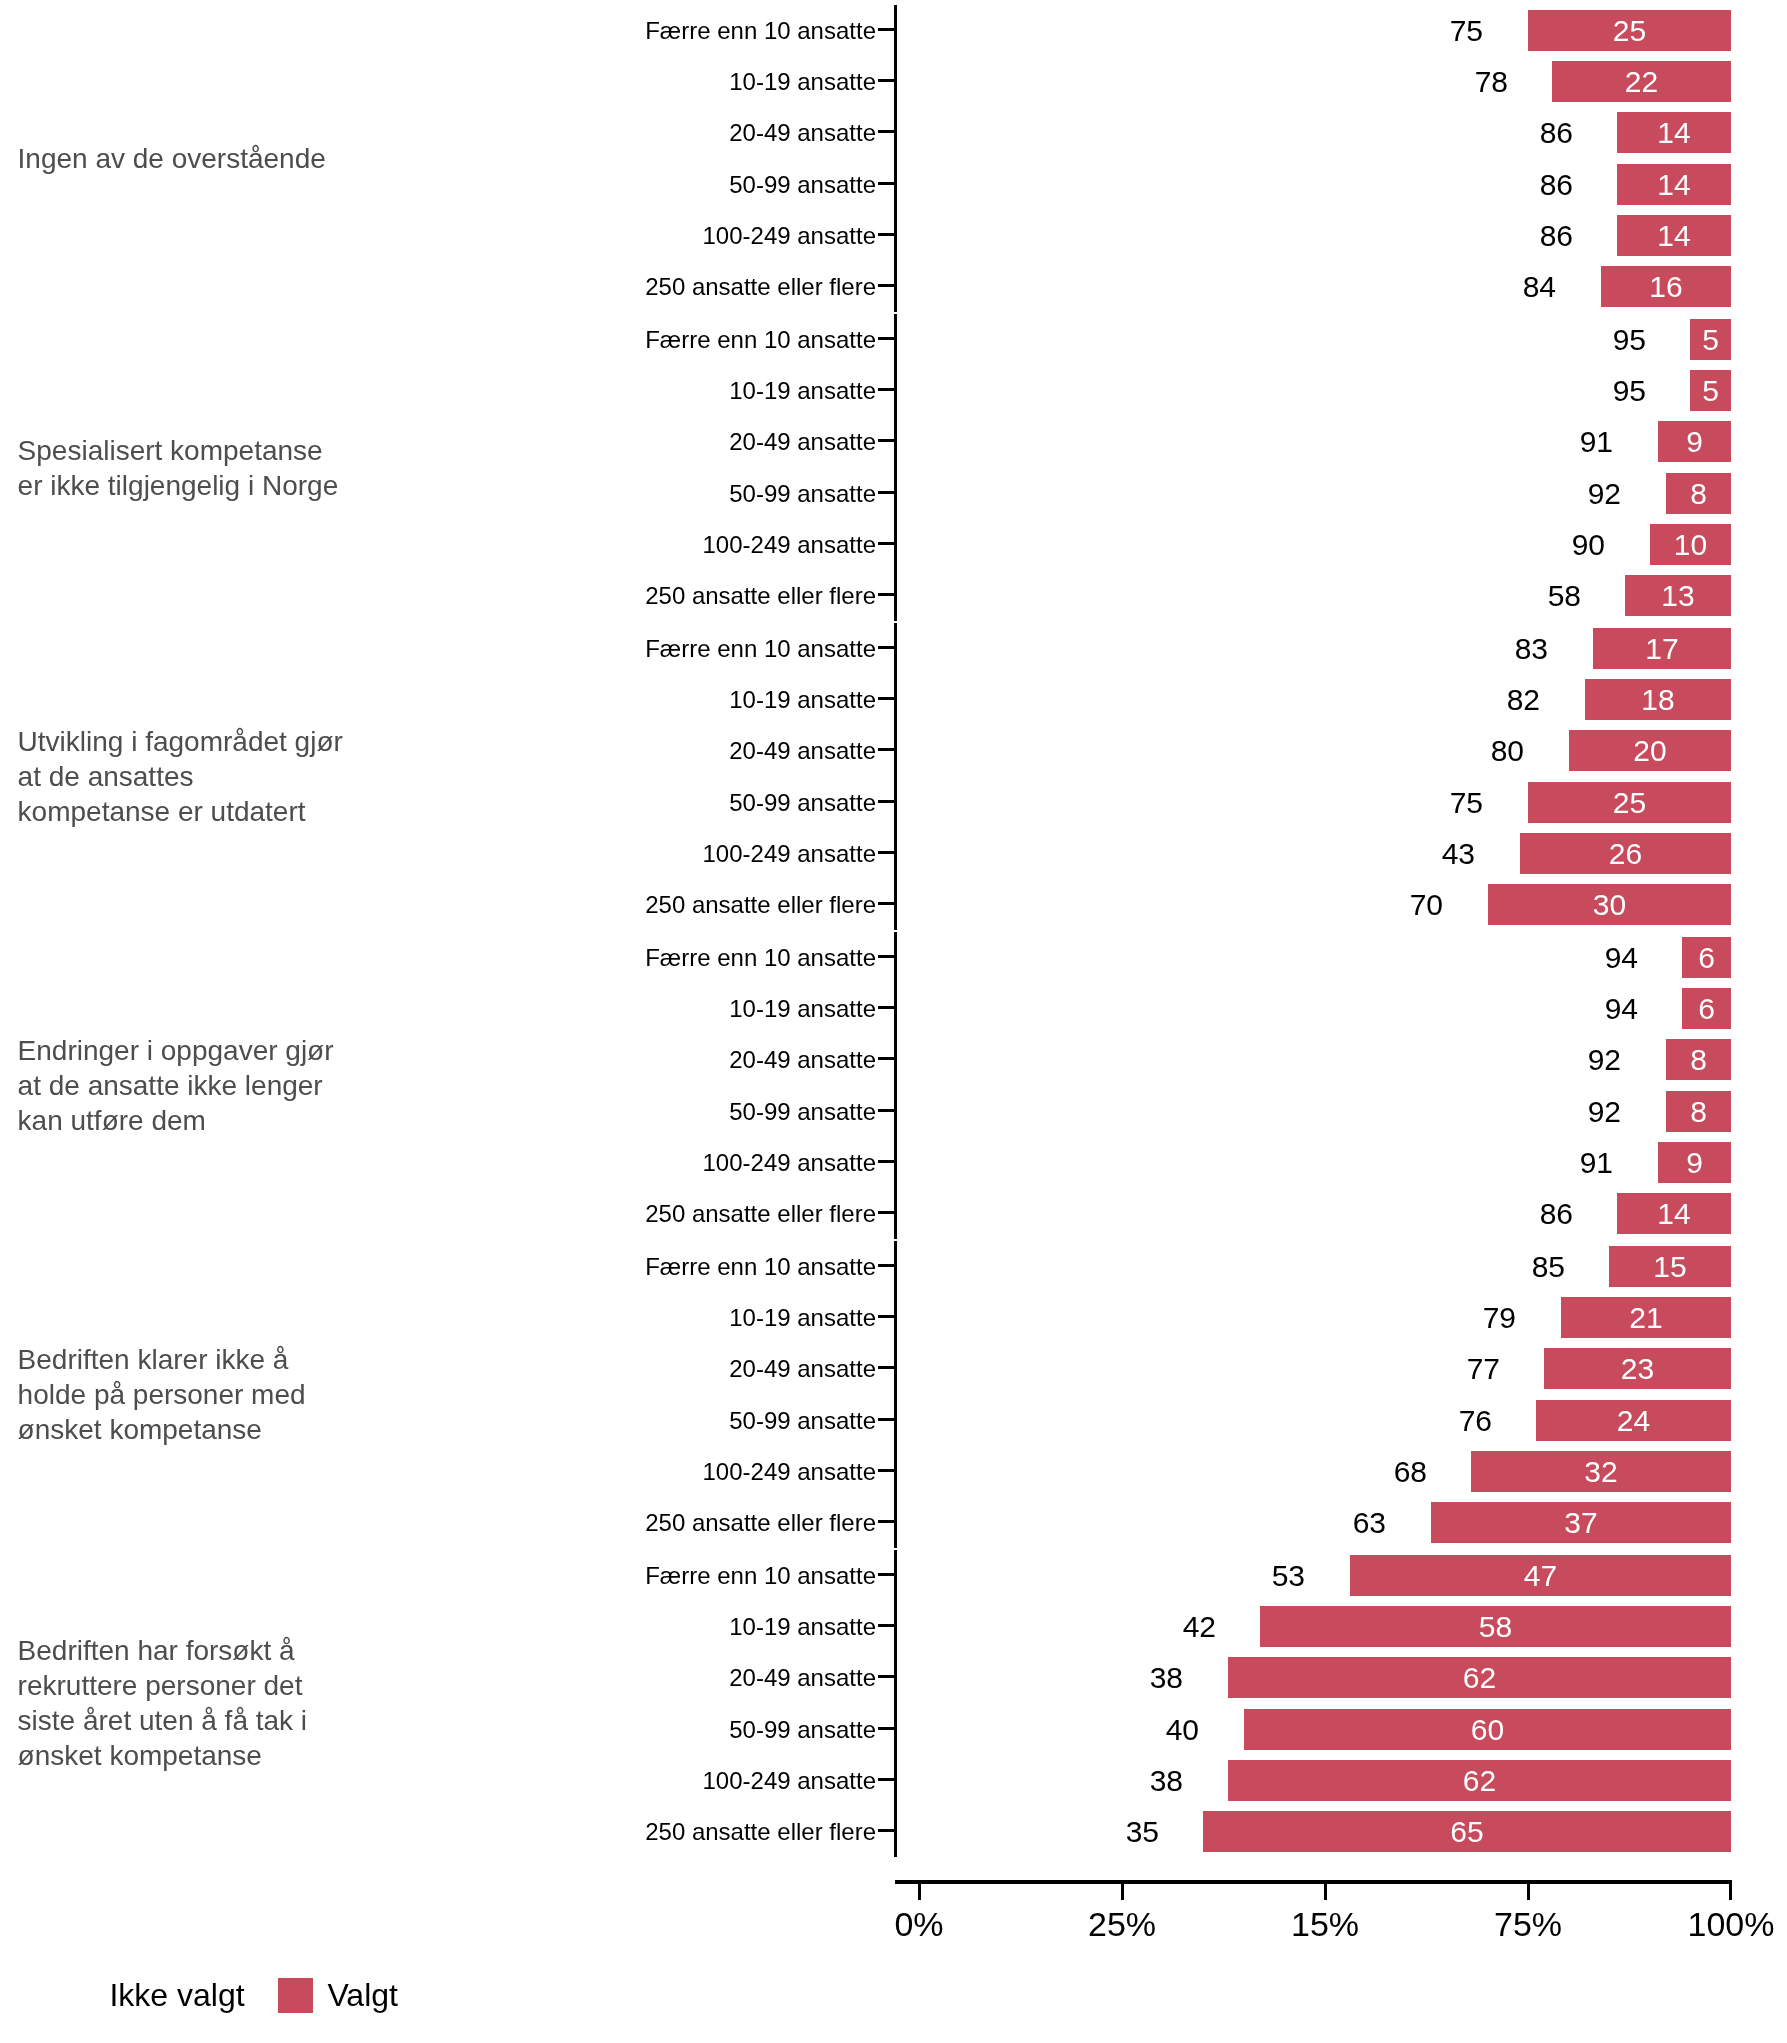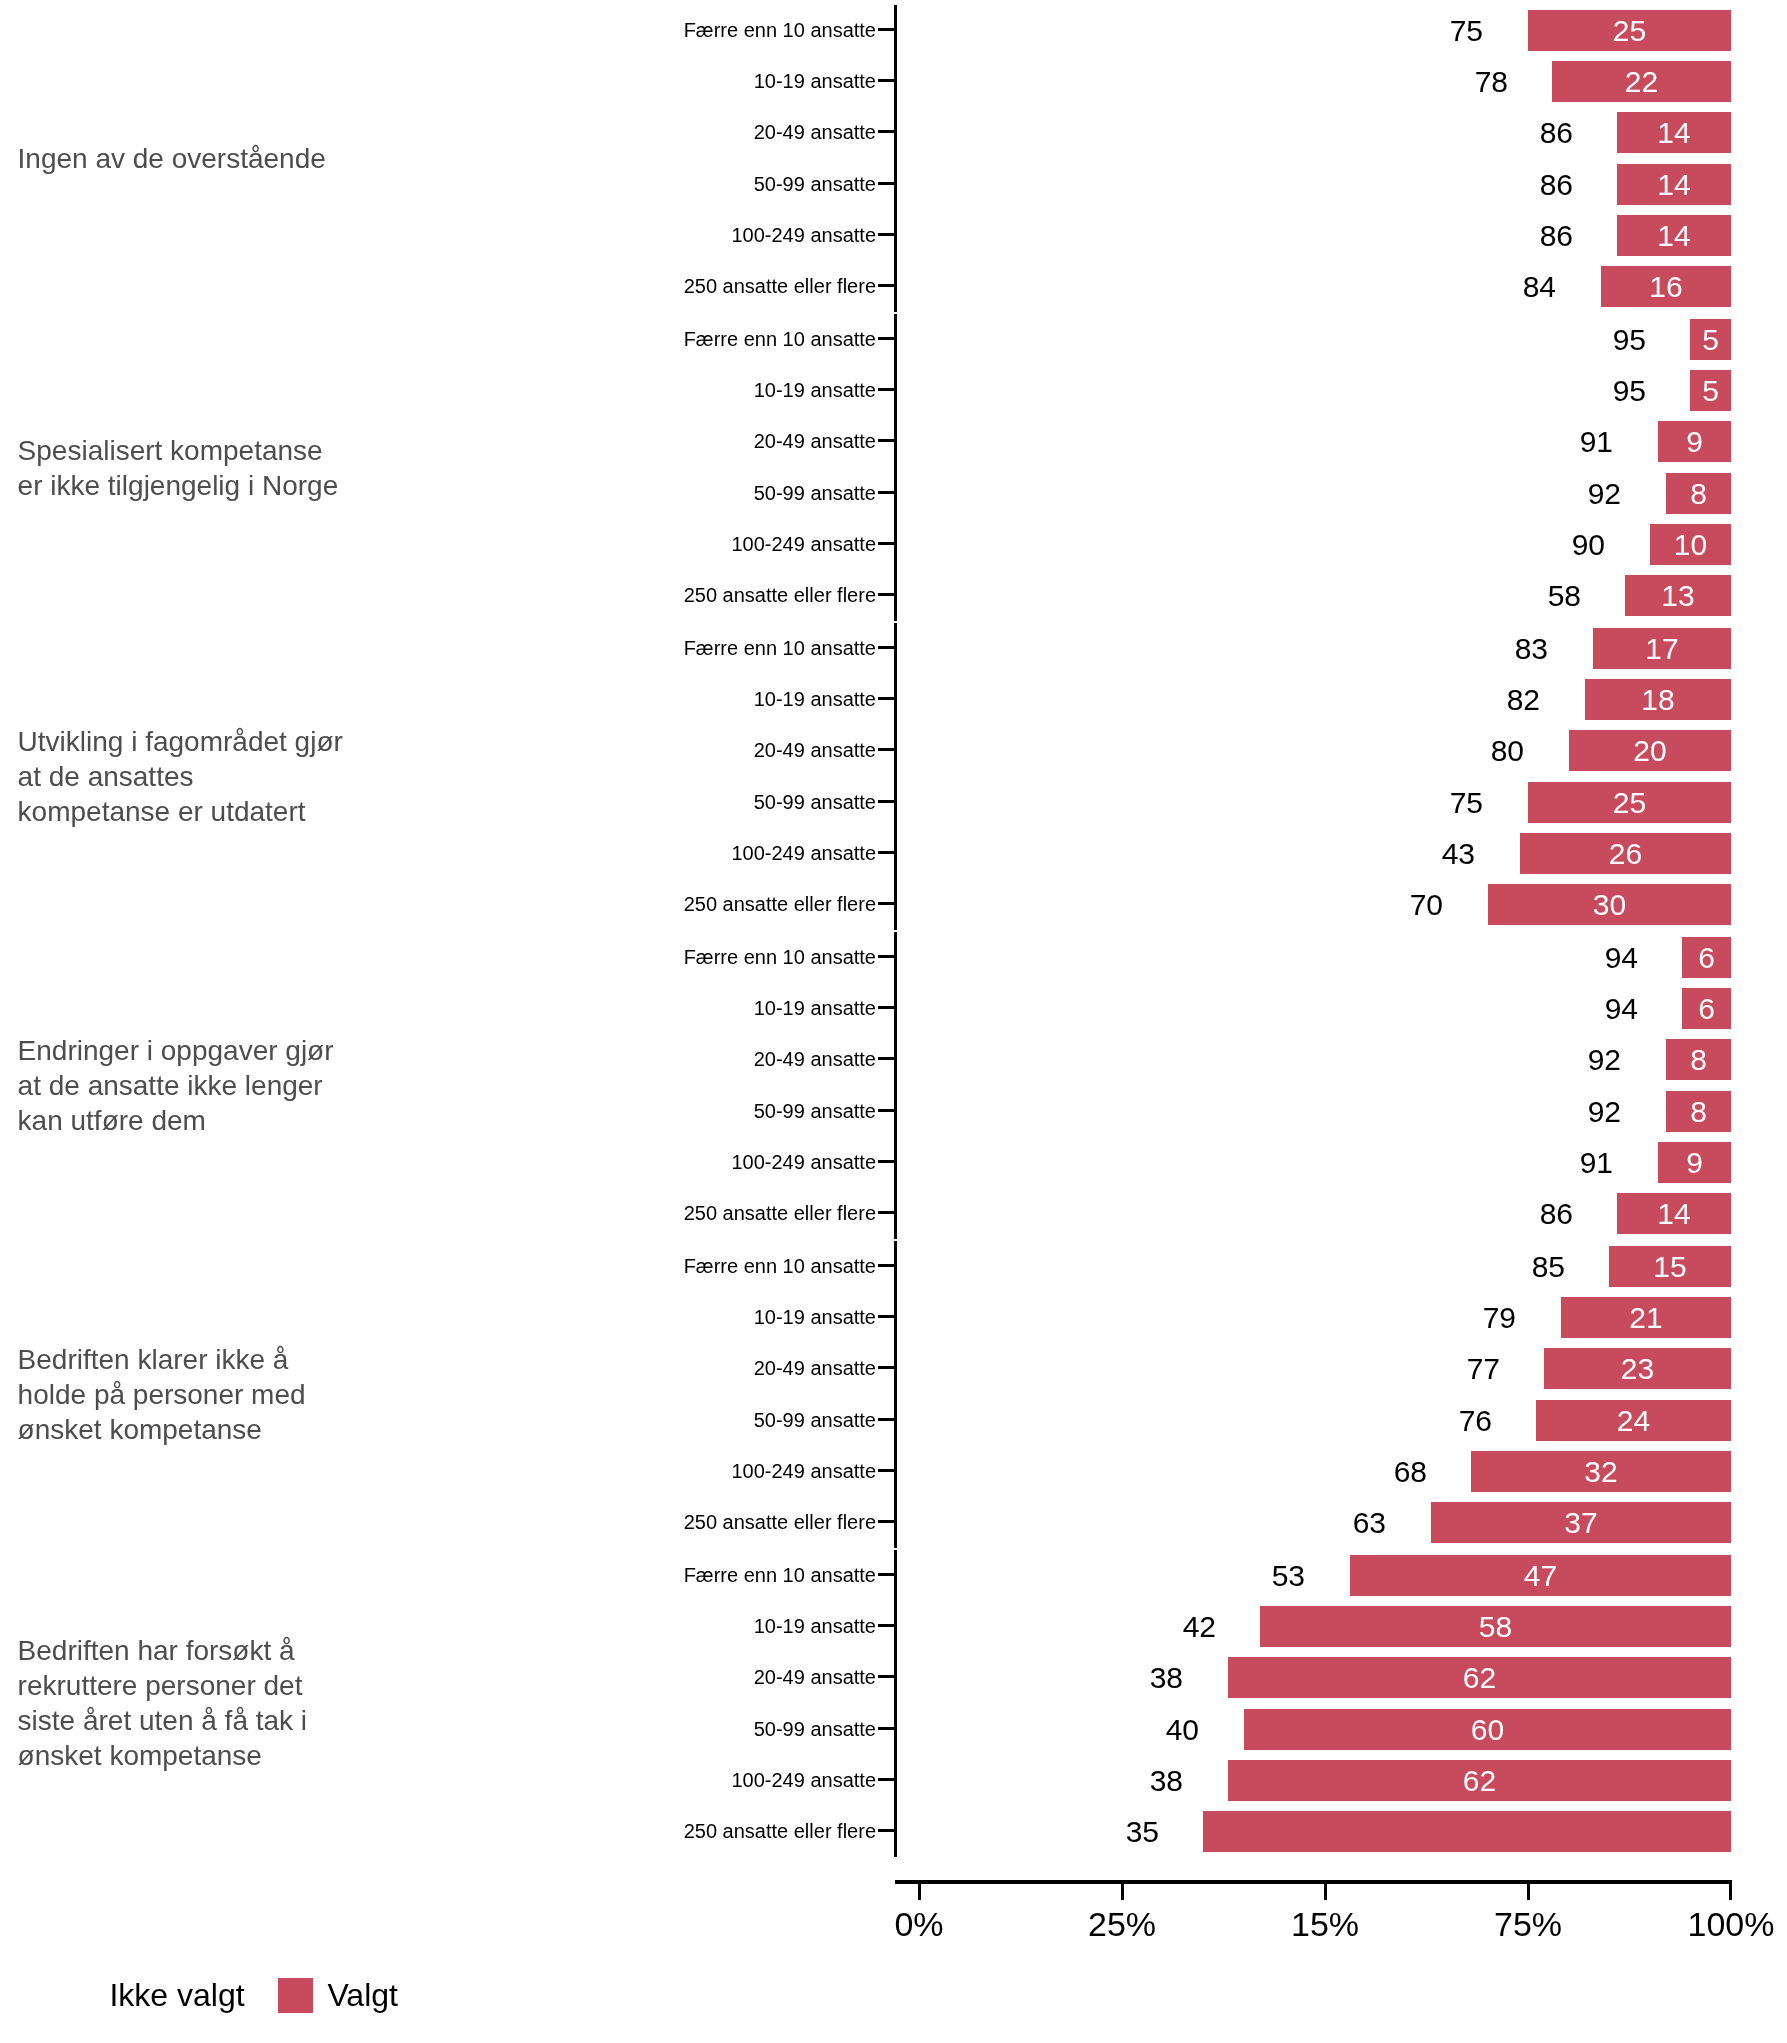--- a/index.html
+++ b/index.html
@@ -13,21 +13,21 @@
     position:absolute;left:17.6px;width:335px;
     font-size:28px;line-height:35px;color:#4d4d4d;
     text-align:left;
   }
   .axis-line{
     position:absolute;width:3.2px;background:#000;left:894px;
   }
   .row{position:absolute;left:0;width:1788px;height:51px;}
   .cat{
     position:absolute;left:303px;width:573px;
-    font-size:20px;line-height:51px;text-align:right;color:#000;
+    font-size:24px;line-height:51px;text-align:right;color:#000;
     white-space:nowrap;
   }
   .tickmark{
     position:absolute;left:878px;top:23px;width:17.6px;height:3.2px;background:#000;
   }
   .lval{
     position:absolute;
     font-size:30px;line-height:51px;text-align:right;color:#000;
     transform:translateX(-100%);
   }
@@ -323,20 +323,21 @@
         <div class="tickmark"></div>
         <div class="lval" style="left: 1183px;">38</div>
         <div class="bar" style="left: 1228px; width: 503px; background: rgb(199, 75, 92);"></div>
         <div class="bval" style="left: 1228px; width: 503px;">62</div>
       </div>
       <div class="row" style="top: 256px;">
         <div class="cat">250 ansatte eller flere</div>
         <div class="tickmark"></div>
         <div class="lval" style="left: 1159px;">35</div>
         <div class="bar" style="left: 1203px; width: 528px; background: rgb(199, 75, 92);"></div>
+        <div class="bval" style="left: 1203px; width: 528px;">65</div>
       </div>
     </div>
     <div class="xaxis"></div>
     <div class="xtick" style="left: 918px;"></div>
     <div class="xlab" style="left: 919px;">0%</div>
     <div class="xtick" style="left: 1121px;"></div>
     <div class="xlab" style="left: 1122px;">25%</div>
     <div class="xtick" style="left: 1324px;"></div>
     <div class="xlab" style="left: 1325px;">15%</div>
     <div class="xtick" style="left: 1527px;"></div>

